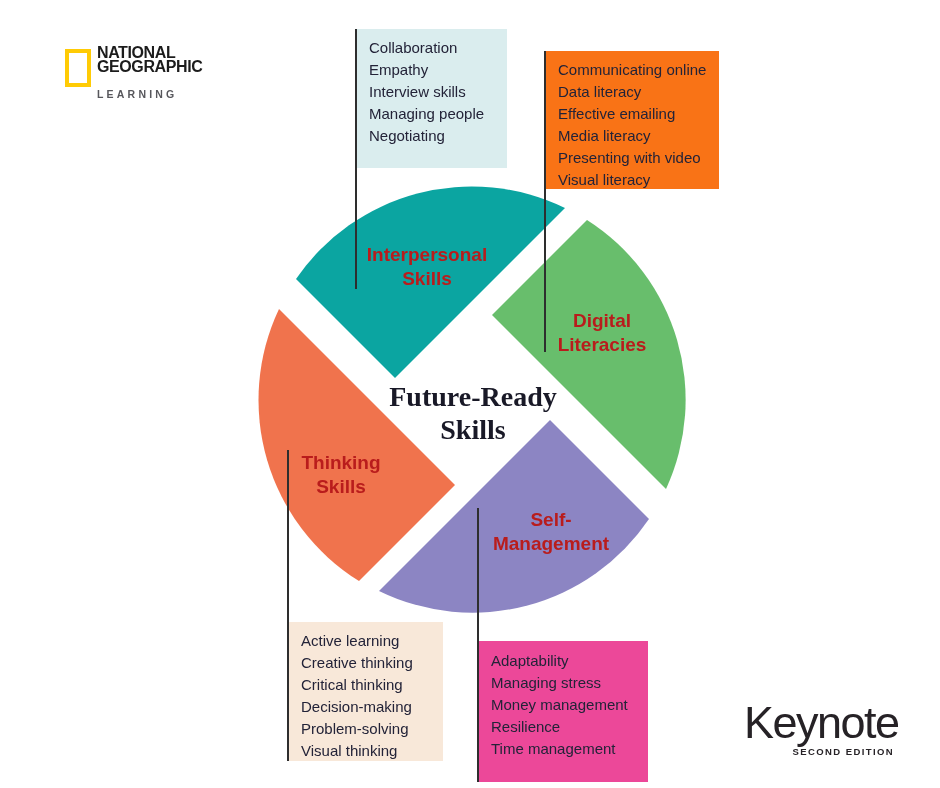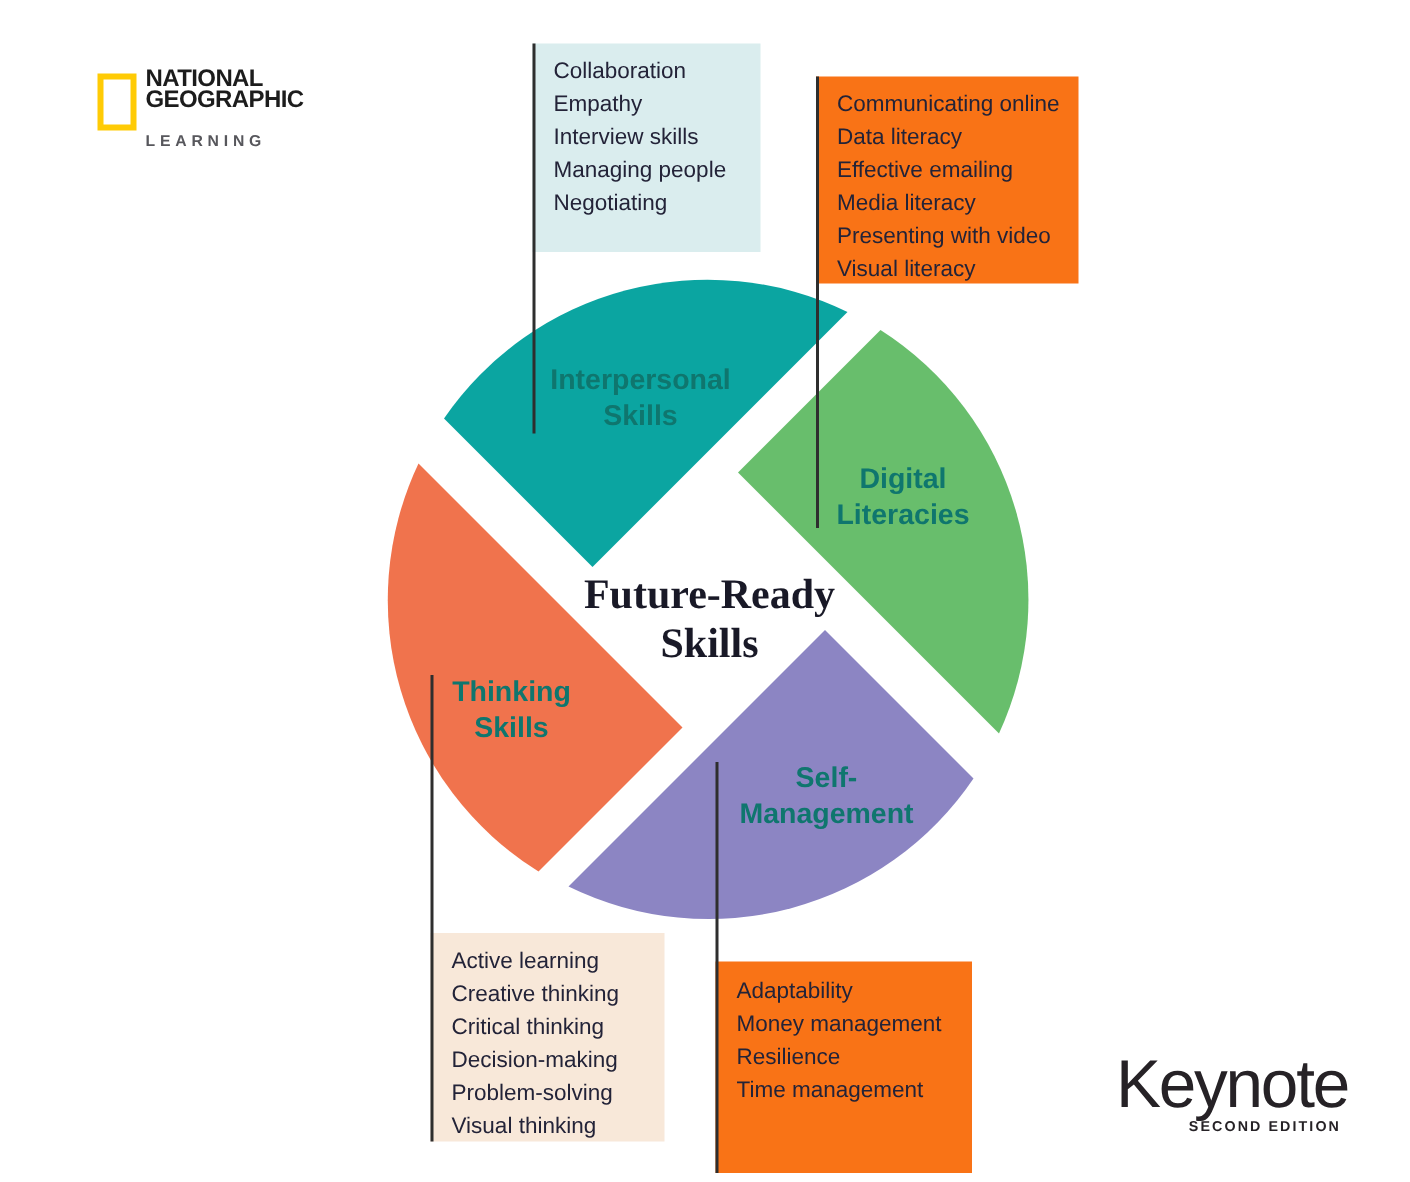--- a/index.html
+++ b/index.html
@@ -7,21 +7,21 @@
     position:relative;width:940px;height:788px;background:#ffffff;
     font-family:"Liberation Sans",sans-serif;overflow:hidden;
   }
   .wheel{position:absolute;left:0;top:0;width:940px;height:788px;z-index:1;pointer-events:none;}
   .connector{position:absolute;width:2px;z-index:4;}
   .skillbox{position:absolute;z-index:2;padding:8px 0 0 14px;box-sizing:border-box;overflow:visible;}
   .skill{font-size:15px;line-height:22px;color:#232338;white-space:nowrap;}
   .qlabel{
     position:absolute;z-index:3;transform:translate(-50%,-50%);
     text-align:center;font-size:19px;font-weight:600;line-height:23.5px;
-    color:#0f766e;white-space:nowrap;
+    color:#b91c1c;white-space:nowrap;
   }
   .ctitle{
     position:absolute;z-index:3;transform:translate(-50%,-50%);
     text-align:center;font-family:"Liberation Serif",serif;font-weight:bold;
     font-size:28px;line-height:33px;color:#191927;white-space:nowrap;
   }
   
   .natgeo{position:absolute;left:65px;top:44px;z-index:5;}
   .ng-frame{position:absolute;left:0;top:5px;width:26px;height:38px;border-style:solid;border-width:4px;box-sizing:border-box;}
   .ng-text{position:absolute;left:32px;top:2px;width:220px;}
@@ -68,22 +68,23 @@
 
   <div class="skillbox" style="left: 287px; top: 622px; width: 156px; height: 139px; background-color: rgb(248, 232, 217);">
     <div class="skill">Active learning</div>
     <div class="skill">Creative thinking</div>
     <div class="skill">Critical thinking</div>
     <div class="skill">Decision-making</div>
     <div class="skill">Problem-solving</div>
     <div class="skill">Visual thinking</div>
   </div>
 
-  <div class="skillbox" style="left: 477px; top: 641px; width: 171px; height: 141px; padding-top: 9px; background-color: #f97316;">
+  <div class="skillbox" style="left: 477px; top: 641px; width: 171px; height: 141px; padding-top: 9px; background-color: #ec4899;">
     <div class="skill">Adaptability</div>
+    <div class="skill">Managing stress</div>
     <div class="skill">Money management</div>
     <div class="skill">Resilience</div>
     <div class="skill">Time management</div>
   </div>
 
   <div class="qlabel" style="left:427px;top:266px">
     <div>Interpersonal</div>
     <div>Skills</div>
   </div>
   <div class="qlabel" style="left:602px;top:332px">

